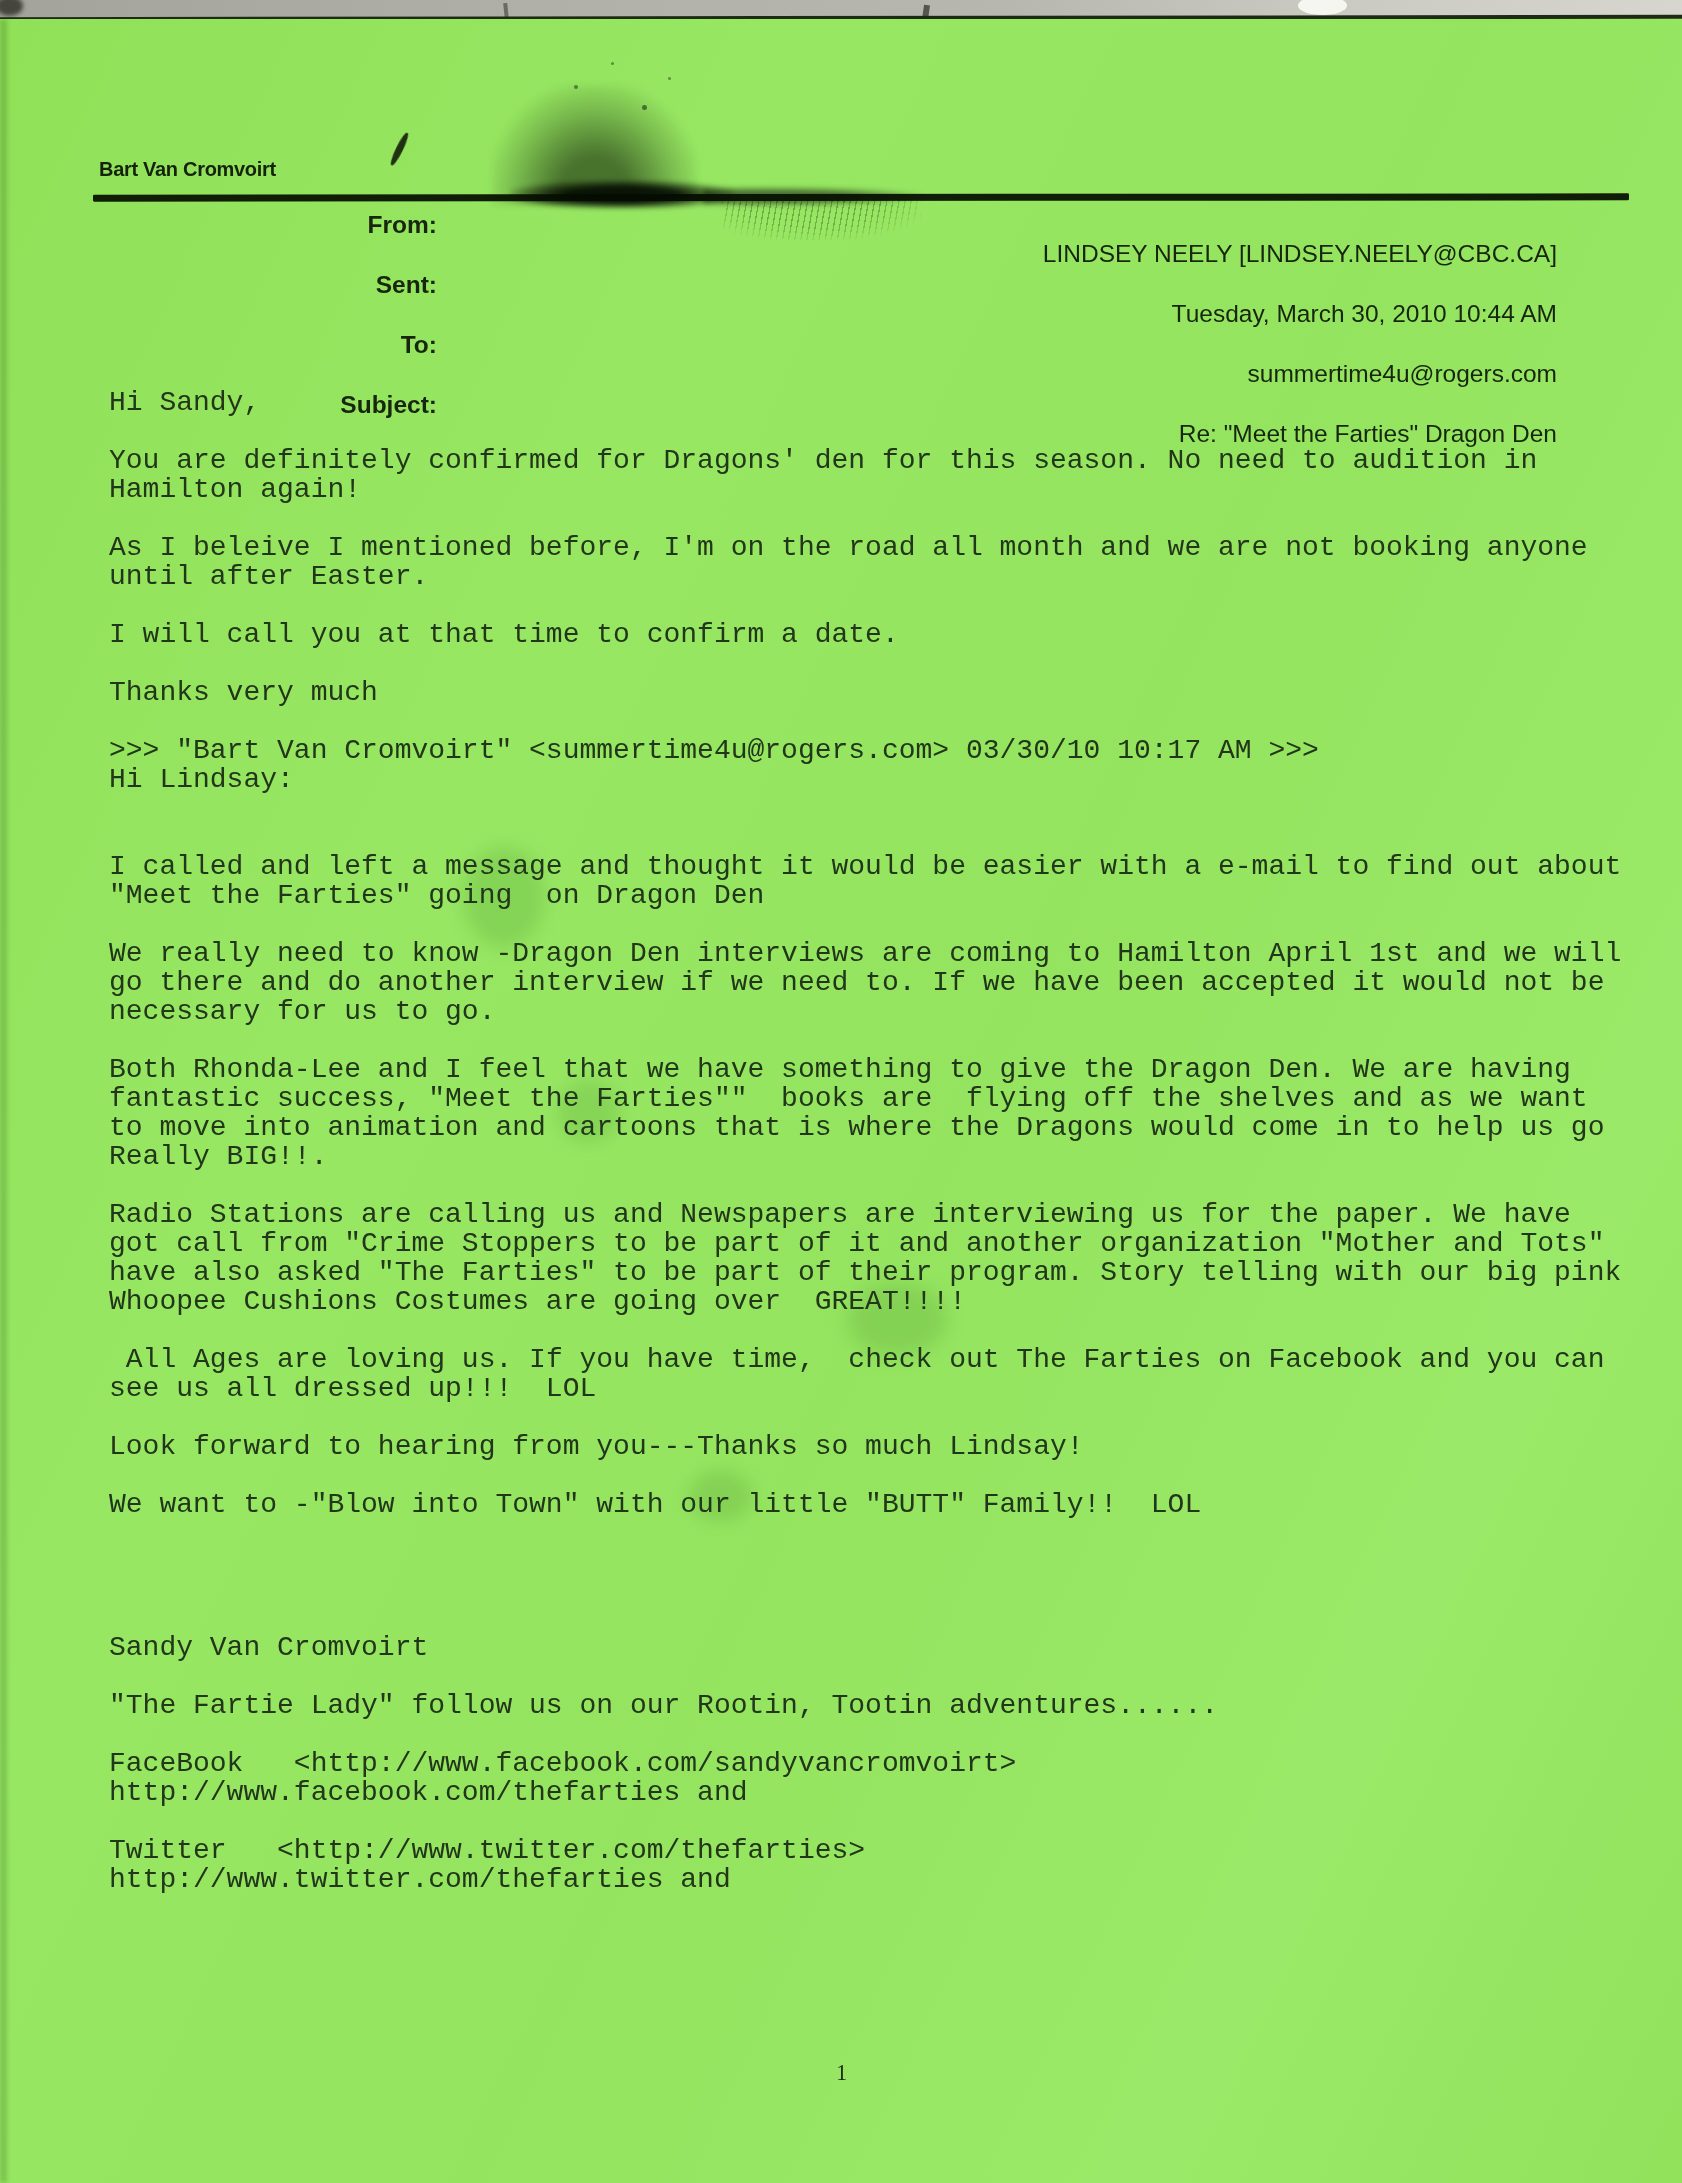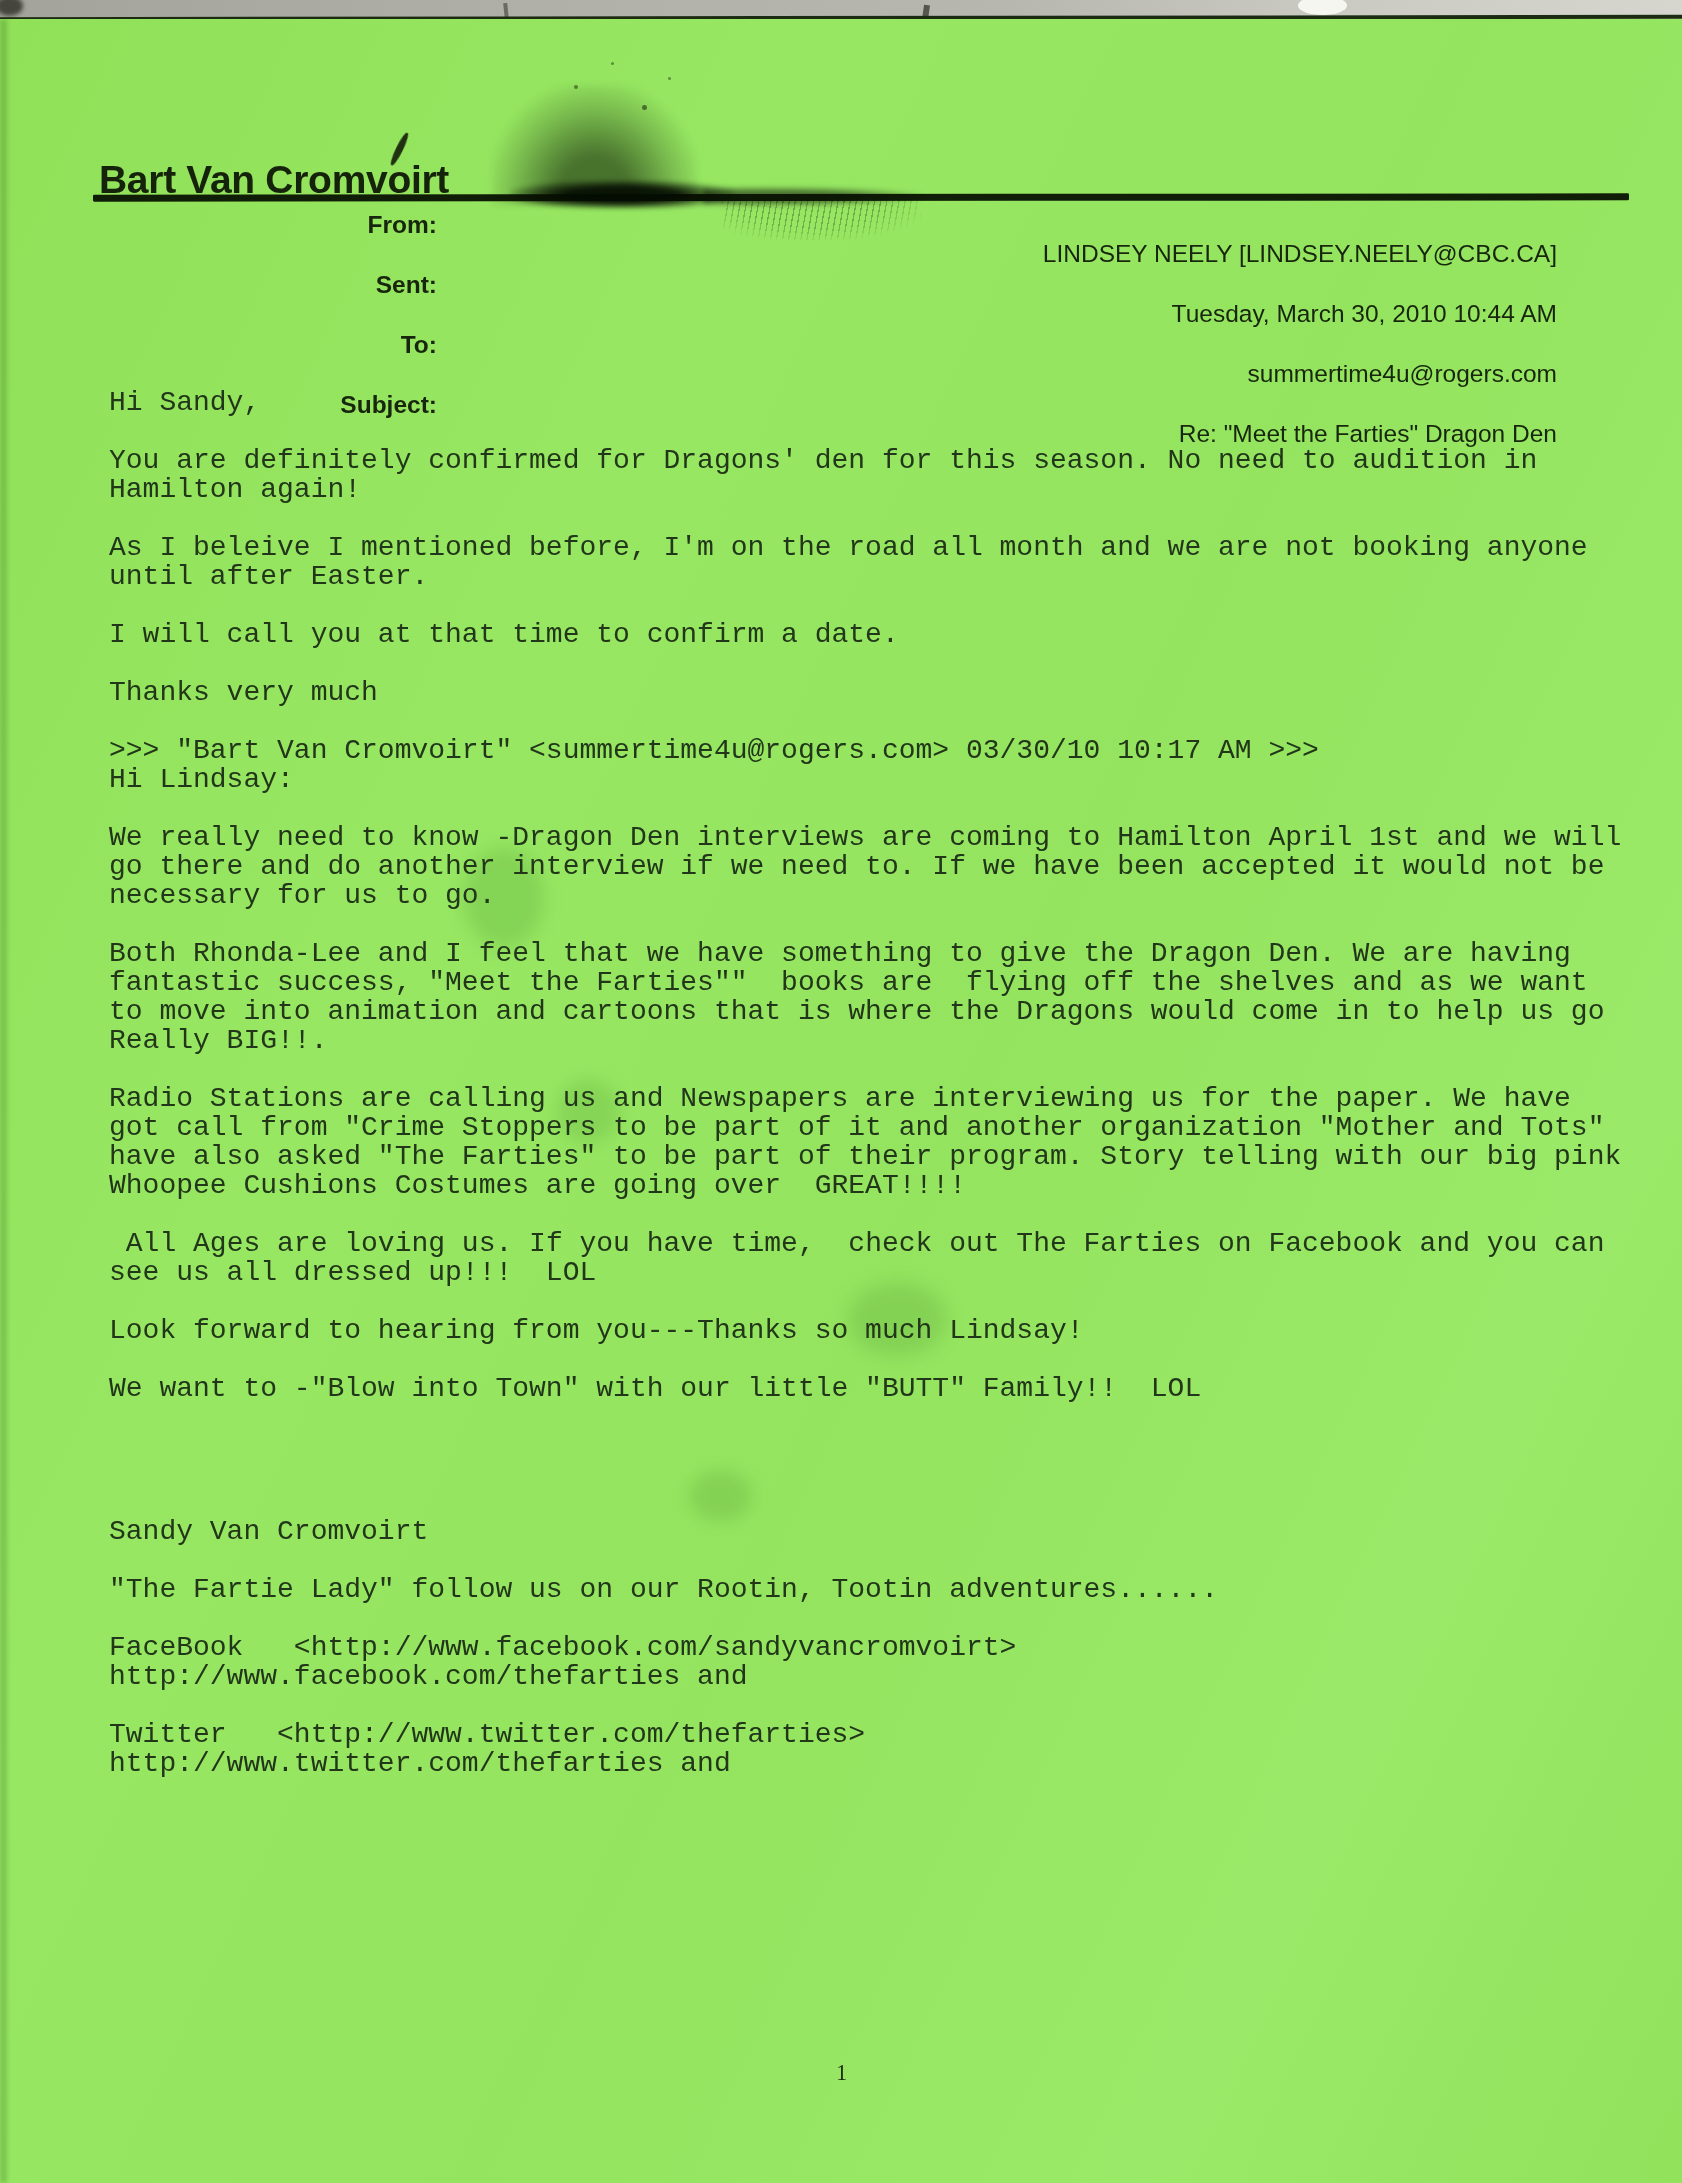--- a/index.html
+++ b/index.html
@@ -44,21 +44,21 @@
   }
   .edge-left {
     position:absolute; left:0; top:19px; width:6.6px; height:2164px;
     background: rgba(20,60,10,0.20); filter: blur(2px);
   }
 
   
   .title {
     position:absolute; left:99px; top:158px; margin:0;
     font-family:"Liberation Sans", sans-serif;
-    font-size:39px; font-weight:bold; letter-spacing:-0.3px;
+    font-size:20px; font-weight:bold; letter-spacing:-0.3px;
     color:#15230b;
   }
   .rule {
     position:absolute; left:93px; top:194px; width:1536px; height:6.6px;
     background:#101d07; border-radius:1.3px; transform:rotate(-0.05deg);
   }
 
   
   .smudge-core {
     position:absolute; left:510px; top:180px; width:225px; height:29px;
@@ -180,20 +180,22 @@
 <div class="body-text">
   <p class="para">Hi Sandy,</p>
   <p class="para">You are definitely confirmed for Dragons' den for this season. No need to audition in
 Hamilton again!</p>
   <p class="para">As I beleive I mentioned before, I'm on the road all month and we are not booking anyone
 until after Easter.</p>
   <p class="para">I will call you at that time to confirm a date.</p>
   <p class="para">Thanks very much</p>
   <p class="para">&gt;&gt;&gt; "Bart Van Cromvoirt" &lt;summertime4u@rogers.com&gt; 03/30/10 10:17 AM &gt;&gt;&gt;
 Hi Lindsay:</p>
+  <p class="para mt-88">I called and left a message and thought it would be easier with a e-mail to find out about
+"Meet the Farties" going  on Dragon Den</p>
   <p class="para">We really need to know -Dragon Den interviews are coming to Hamilton April 1st and we will
 go there and do another interview if we need to. If we have been accepted it would not be
 necessary for us to go.</p>
   <p class="para">Both Rhonda-Lee and I feel that we have something to give the Dragon Den. We are having
 fantastic success, "Meet the Farties""  books are  flying off the shelves and as we want
 to move into animation and cartoons that is where the Dragons would come in to help us go
 Really BIG!!.</p>
   <p class="para">Radio Stations are calling us and Newspapers are interviewing us for the paper. We have
 got call from "Crime Stoppers to be part of it and another organization "Mother and Tots"
 have also asked "The Farties" to be part of their program. Story telling with our big pink

